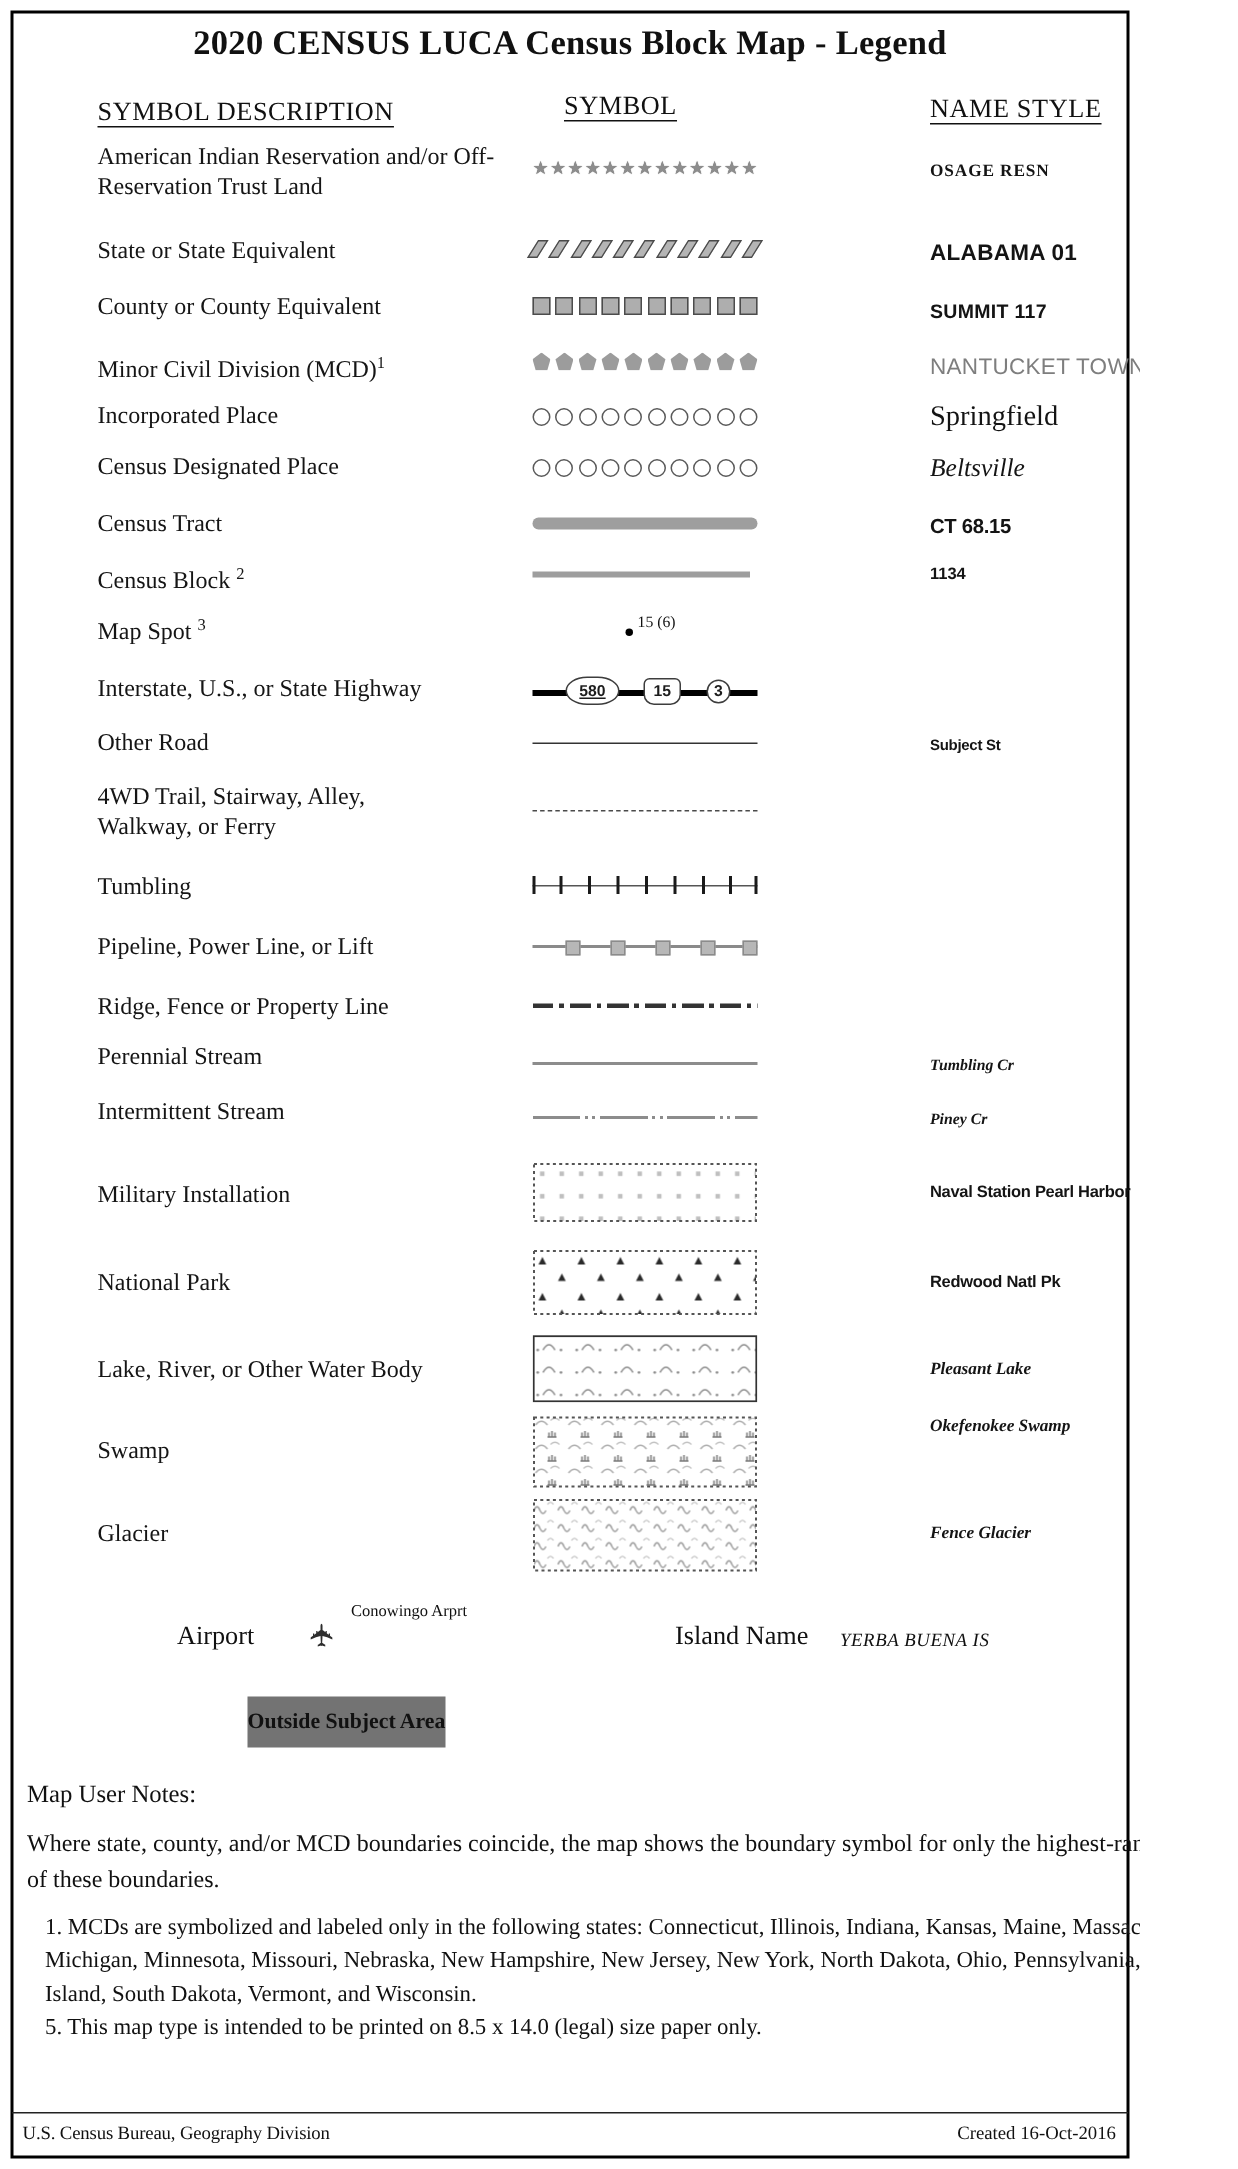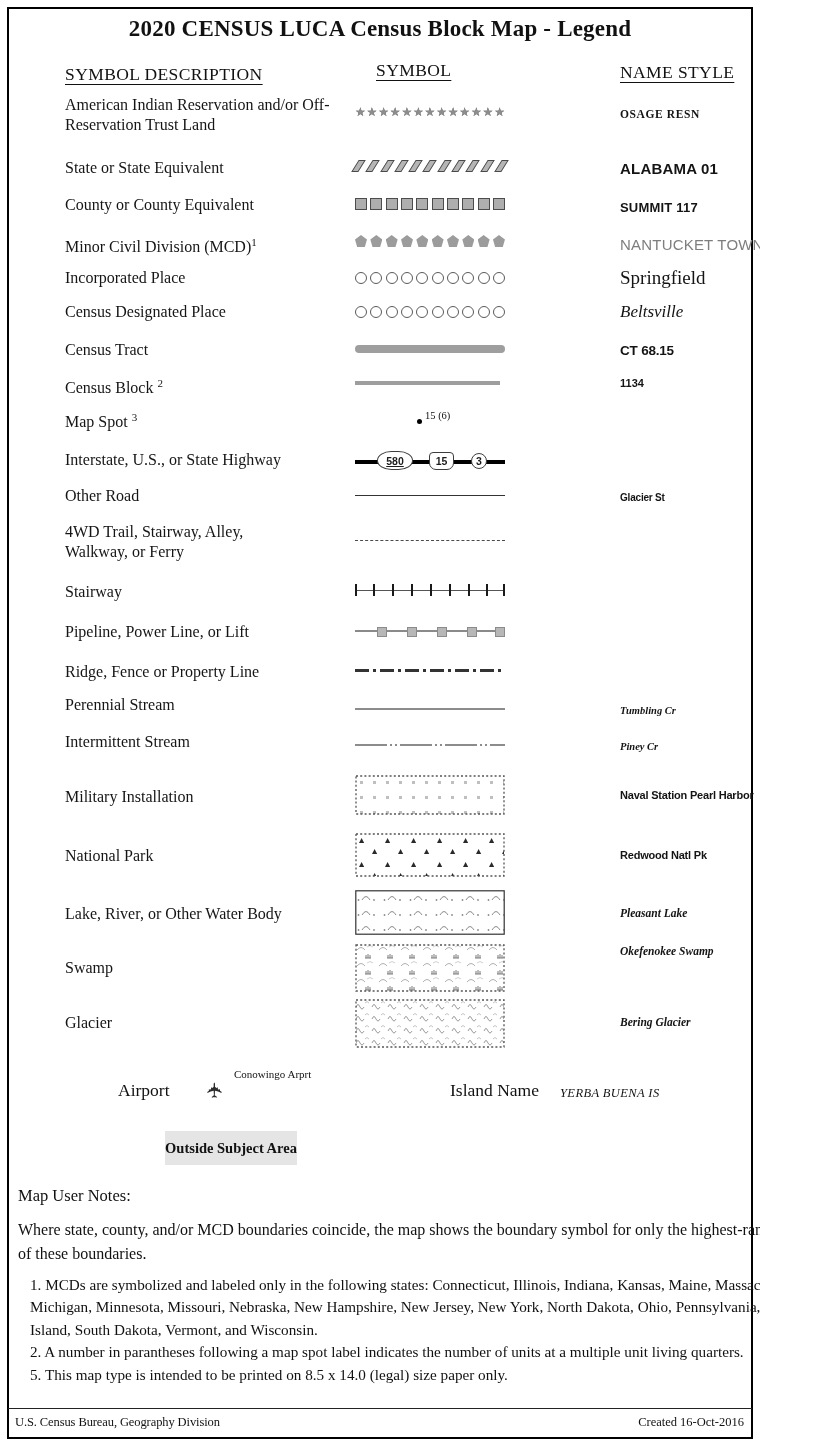--- a/index.html
+++ b/index.html
@@ -66,21 +66,21 @@
   .ns-stream{font:italic bold 10.5px "Liberation Serif",serif;}
   .ns-inst{font:bold 11px "Liberation Sans",sans-serif;letter-spacing:-.2px;}
   .ns-water{font:italic bold 11.5px "Liberation Serif",serif;}
   
   .airport-label{position:absolute;left:118px;top:1080px;font:17.5px "Liberation Serif",serif;}
   .plane{position:absolute;left:206px;top:1078px;font:21px "DejaVu Sans",sans-serif;color:#2d2d2d;
          transform:rotate(-90deg);}
   .airport-name{position:absolute;left:234px;top:1068px;font:11px "Liberation Serif",serif;}
   .island-label{position:absolute;left:450px;top:1080px;font:17.5px "Liberation Serif",serif;}
   .island-name{position:absolute;left:560px;top:1086px;font:italic 12.5px "Liberation Serif",serif;letter-spacing:.4px;}
-  .outside-box{position:absolute;left:165px;top:1131px;width:132px;height:34px;background:#e5e5e5;
+  .outside-box{position:absolute;left:165px;top:1131px;width:132px;height:34px;background:#737373;
                display:flex;align-items:center;justify-content:center;
                font:600 14.5px "Liberation Serif",serif;color:#111;}
   .inset-box{position:absolute;left:498px;top:1129px;width:129px;height:31px;border:3px solid #5f5f5f;
              background:#f6f6f6;
              background-image:radial-gradient(circle,#bdbdbd .9px,transparent 1px);
              background-size:4px 4px;
              display:flex;align-items:center;justify-content:center;
              font:bold 14px "Liberation Sans",sans-serif;color:#4a4a4a;
              text-shadow:0 0 2px #fff,0 0 2px #fff;}
   
@@ -271,32 +271,32 @@
         <div class="badge b3">3</div>
       </div>
     </div>
   </div>
 
   <div class="lrow" style="top:486px">
     <div class="desc">Other Road</div>
     <div class="sym" style="top:9px">
         <i class="thinline"></i>
       </div>
-    <div class="name ns-road" style="top:6px">Glacier St</div>
+    <div class="name ns-road" style="top:6px">Subject St</div>
   </div>
 
   <div class="lrow" style="top:522px">
     <div class="desc" style="width:245px">4WD Trail, Stairway, Alley, Walkway, or Ferry</div>
     <div class="sym" style="top:18px">
         <i class="dashline"></i>
       </div>
   </div>
 
   <div class="lrow" style="top:582px">
-    <div class="desc">Stairway</div>
+    <div class="desc">Tumbling</div>
     <div class="sym" style="top:2px">
       <div class="rail">
         <div class="bar"></div>
         <div class="tick" style="left:0"></div>
           <div class="tick" style="left:18px"></div>
         <div class="tick" style="left:37px"></div>
           <div class="tick" style="left:56px"></div>
         <div class="tick" style="left:75px"></div>
           <div class="tick" style="left:94px"></div>
         <div class="tick" style="left:113px"></div>
@@ -383,35 +383,34 @@
     <div class="name ns-water" style="top:1px">Okefenokee Swamp</div>
   </div>
 
   <div class="lrow" style="top:999px">
     <div class="desc" style="top:14px">Glacier</div>
     <div class="sym" style="top:0">
       <svg class="area" width="150" height="49">
         <rect x="1" y="1" width="148" height="47" fill="url(#patGlacier)" stroke="#555" stroke-width="1.3" stroke-dasharray="2 2.2"></rect>
       </svg>
     </div>
-    <div class="name ns-water" style="top:17px">Bering Glacier</div>
+    <div class="name ns-water" style="top:17px">Fence Glacier</div>
   </div>
 
   <div class="airport-label">Airport</div>
   <div class="plane">✈</div>
   <div class="airport-name">Conowingo Arprt</div>
   <div class="island-label">Island Name</div>
   <div class="island-name ns-island" style="font:italic 12.5px 'Liberation Serif',serif;letter-spacing:.4px">YERBA BUENA IS</div>
 
   <div class="outside-box">Outside Subject Area</div>
 
   <div class="notes-head">Map User Notes:</div>
   <div class="notes-intro">Where state, county, and/or MCD boundaries coincide, the map shows the boundary symbol for only the highest-ranking of these boundaries.</div>
   <div class="notes-list">
     <div>1. MCDs are symbolized and labeled only in the following states: Connecticut, Illinois, Indiana, Kansas, Maine, Massachusetts, Michigan, Minnesota, Missouri, Nebraska, New Hampshire, New Jersey, New York, North Dakota, Ohio, Pennsylvania, Rhode Island, South Dakota, Vermont, and Wisconsin.</div>
-    <div>2. A number in parantheses following a map spot label indicates the number of units at a multiple unit living quarters.</div>
     <div>5. This map type is intended to be printed on 8.5 x 14.0 (legal) size paper only.</div>
   </div>
 
   <div class="footer-rule"></div>
   <div class="footer-left">U.S. Census Bureau, Geography Division</div>
   <div class="footer-right">Created 16-Oct-2016</div>
 </div>
 
 </body></html>

